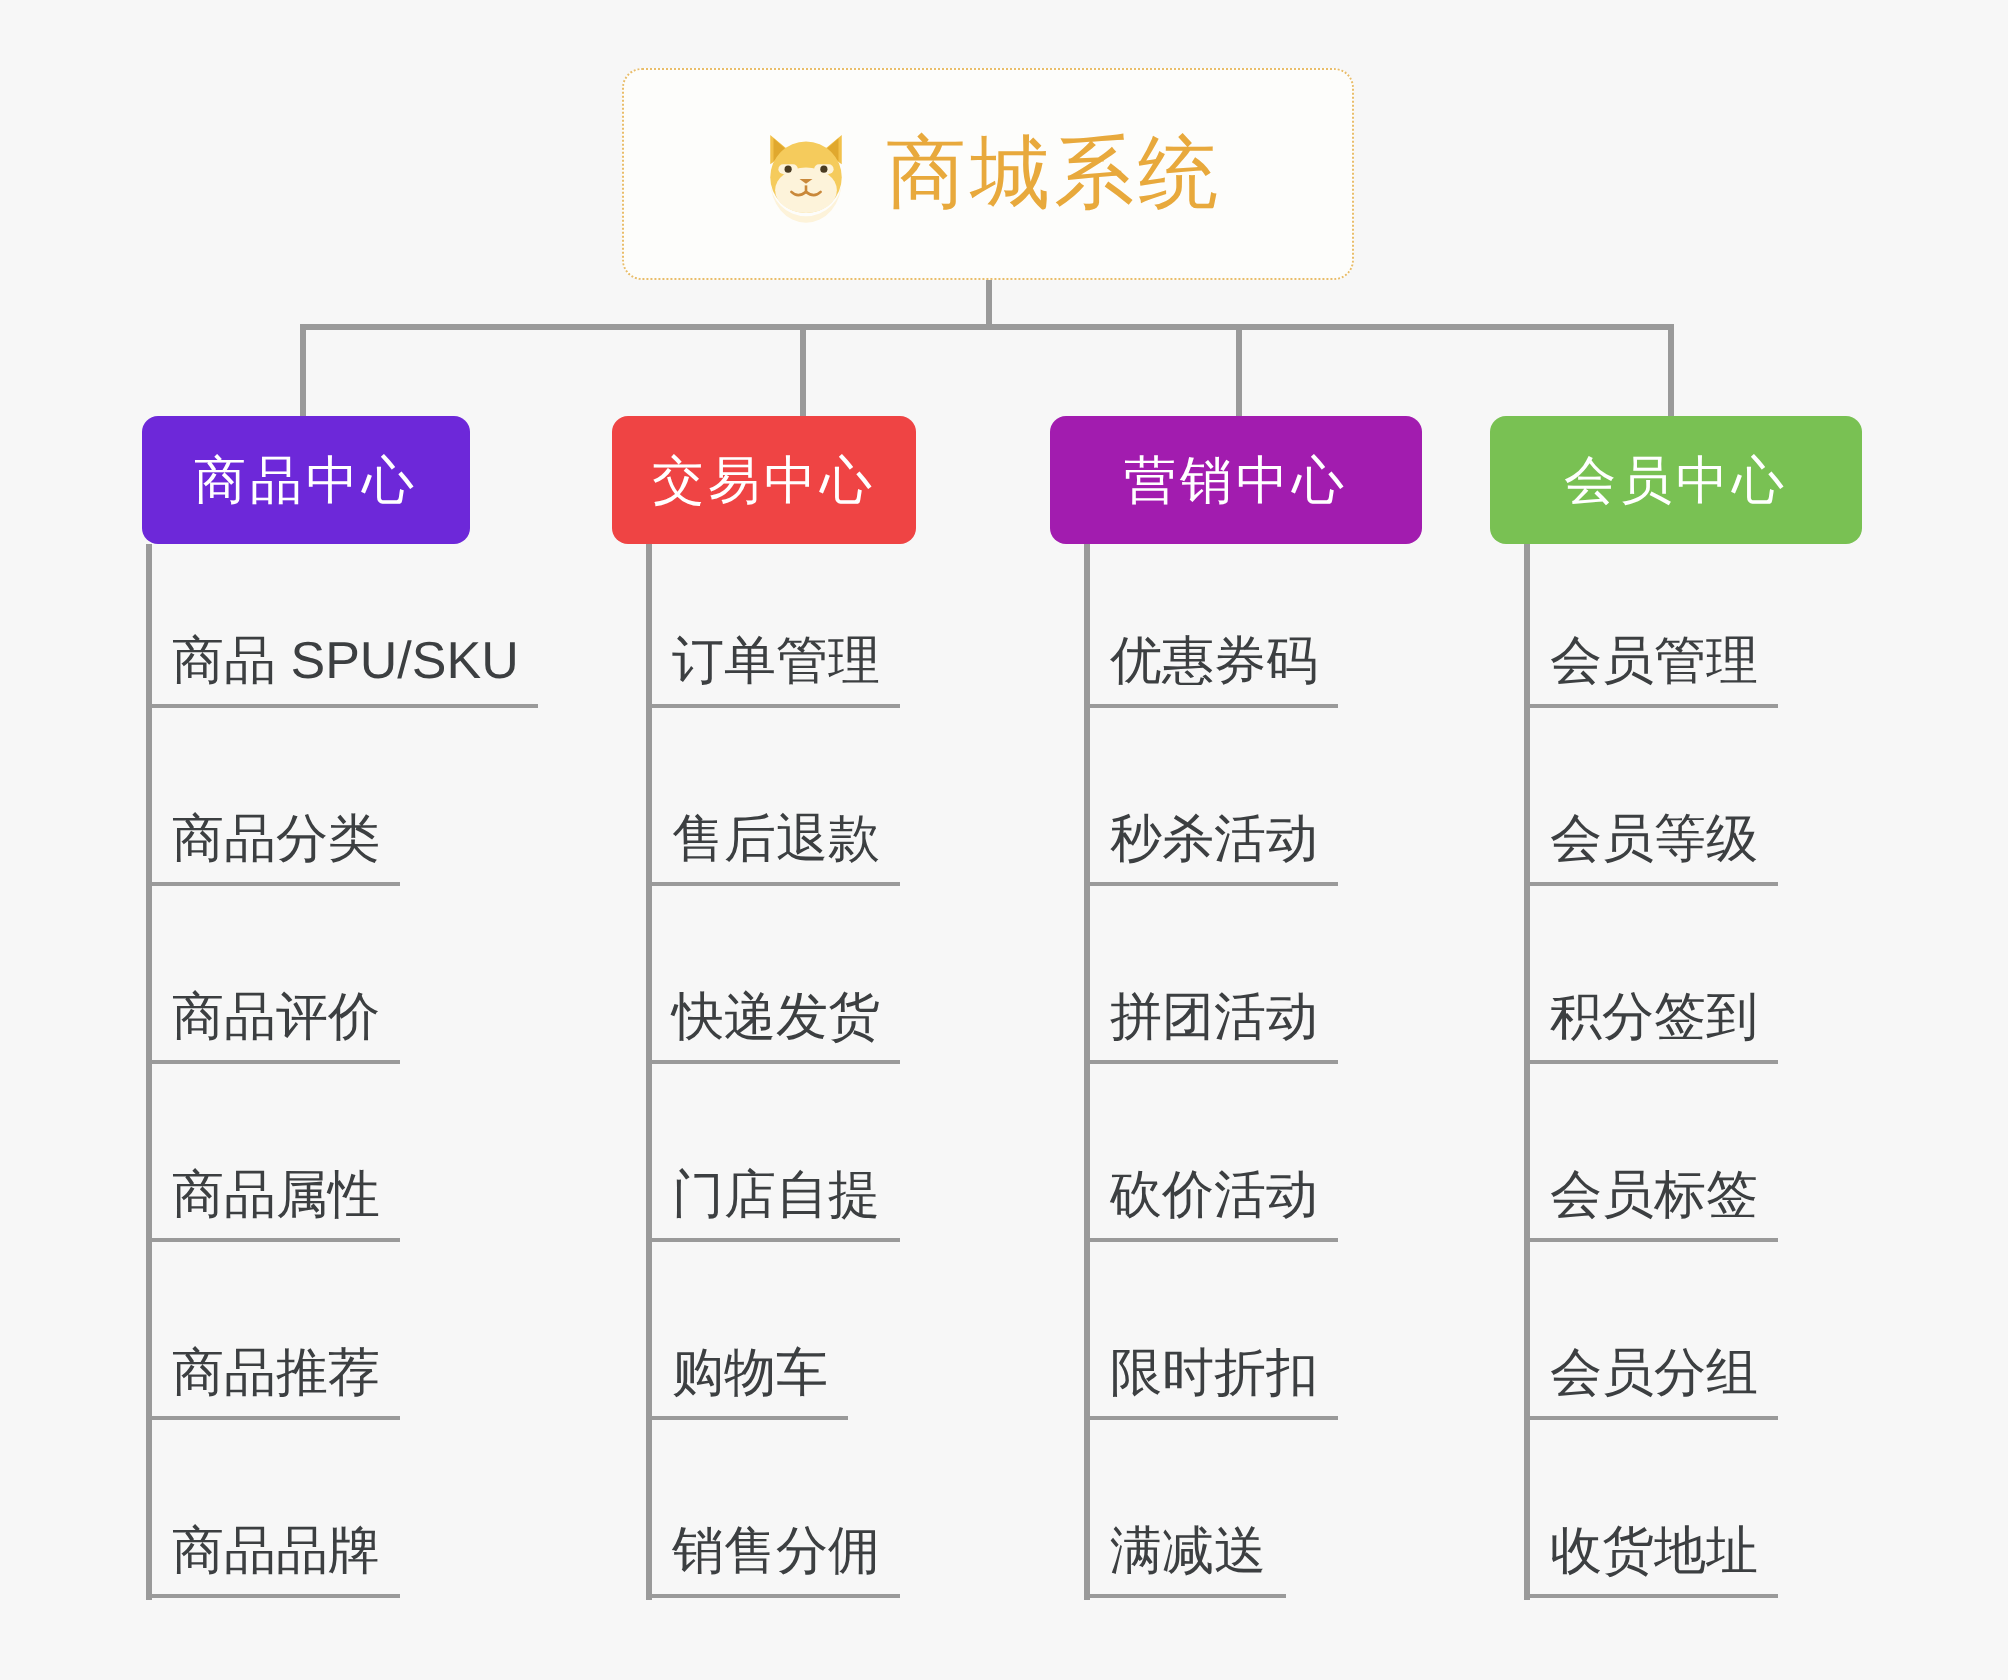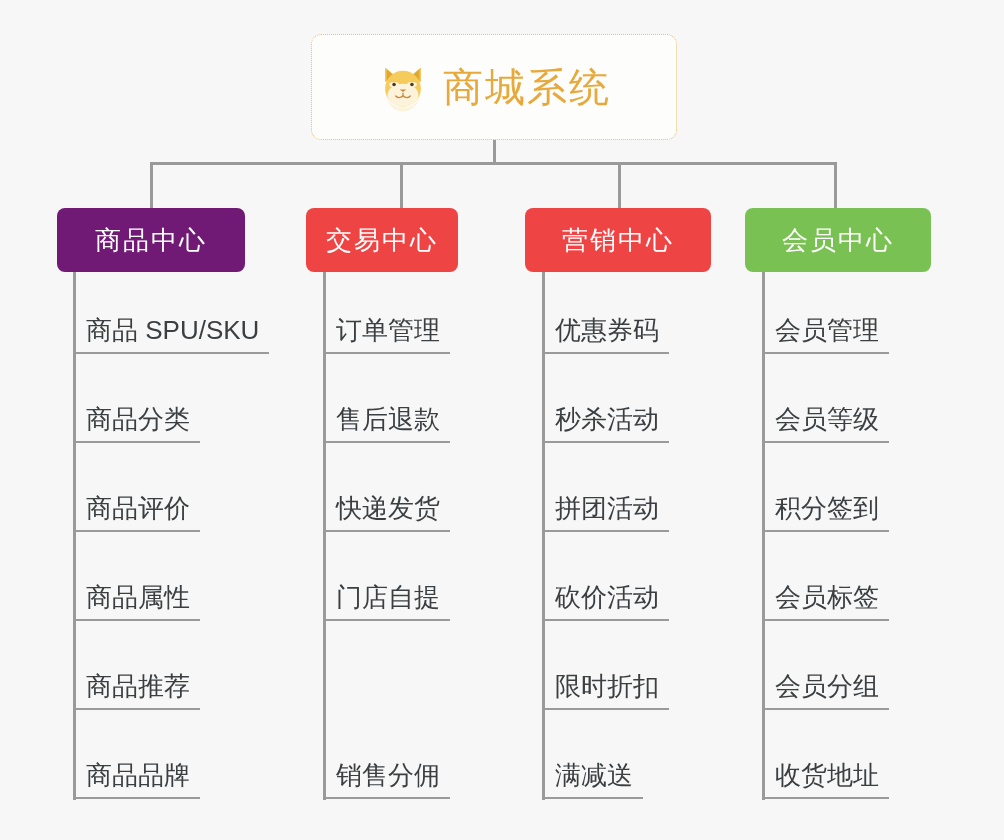--- a/index.html
+++ b/index.html
@@ -98,21 +98,21 @@
   </div>
 
   <div class="line v" style="left: 493px; top: 140px; height: 24px; background: rgb(154, 154, 154);"></div>
   <div class="line h" style="left: 150px; top: 162px; width: 684px; background: rgb(154, 154, 154);"></div>
 
   <div class="line v" style="left: 150px; top: 162px; height: 46px; background: rgb(154, 154, 154);"></div>
   <div class="line v" style="left: 400px; top: 162px; height: 46px; background: rgb(154, 154, 154);"></div>
   <div class="line v" style="left: 618px; top: 162px; height: 46px; background: rgb(154, 154, 154);"></div>
   <div class="line v" style="left: 834px; top: 162px; height: 46px; background: rgb(154, 154, 154);"></div>
 
-  <div class="cat-card" style="left: 57px; top: 208px; width: 188px; background: #701a75;">
+  <div class="cat-card" style="left: 71px; top: 208px; width: 164px; background: #6d28d9;">
     <span>商品中心</span>
   </div>
   <div class="spine" style="left: 73px; top: 272px; height: 528px; background: rgb(154, 154, 154);"></div>
 
   <div class="leaf" style="left:76px;top:312px;">
     <span class="leaf-label" style="border-bottom-color: rgb(154, 154, 154);">商品 SPU/SKU</span>
   </div>
   <div class="leaf" style="left:76px;top:401px;">
     <span class="leaf-label" style="border-bottom-color: rgb(154, 154, 154);">商品分类</span>
   </div>
@@ -139,25 +139,28 @@
   </div>
   <div class="leaf" style="left:326px;top:401px;">
     <span class="leaf-label" style="border-bottom-color: rgb(154, 154, 154);">售后退款</span>
   </div>
   <div class="leaf" style="left:326px;top:490px;">
     <span class="leaf-label" style="border-bottom-color: rgb(154, 154, 154);">快递发货</span>
   </div>
   <div class="leaf" style="left:326px;top:579px;">
     <span class="leaf-label" style="border-bottom-color: rgb(154, 154, 154);">门店自提</span>
   </div>
+  <div class="leaf" style="left:326px;top:668px;">
+    <span class="leaf-label" style="border-bottom-color: rgb(154, 154, 154);">购物车</span>
+  </div>
   <div class="leaf" style="left:326px;top:757px;">
     <span class="leaf-label" style="border-bottom-color: rgb(154, 154, 154);">销售分佣</span>
   </div>
 
-  <div class="cat-card" style="left: 525px; top: 208px; width: 186px; background: #ef4444;">
+  <div class="cat-card" style="left: 525px; top: 208px; width: 186px; background: #a21caf;">
     <span>营销中心</span>
   </div>
   <div class="spine" style="left: 542px; top: 272px; height: 528px; background: rgb(154, 154, 154);"></div>
 
   <div class="leaf" style="left:545px;top:312px;">
     <span class="leaf-label" style="border-bottom-color: rgb(154, 154, 154);">优惠券码</span>
   </div>
   <div class="leaf" style="left:545px;top:401px;">
     <span class="leaf-label" style="border-bottom-color: rgb(154, 154, 154);">秒杀活动</span>
   </div>

